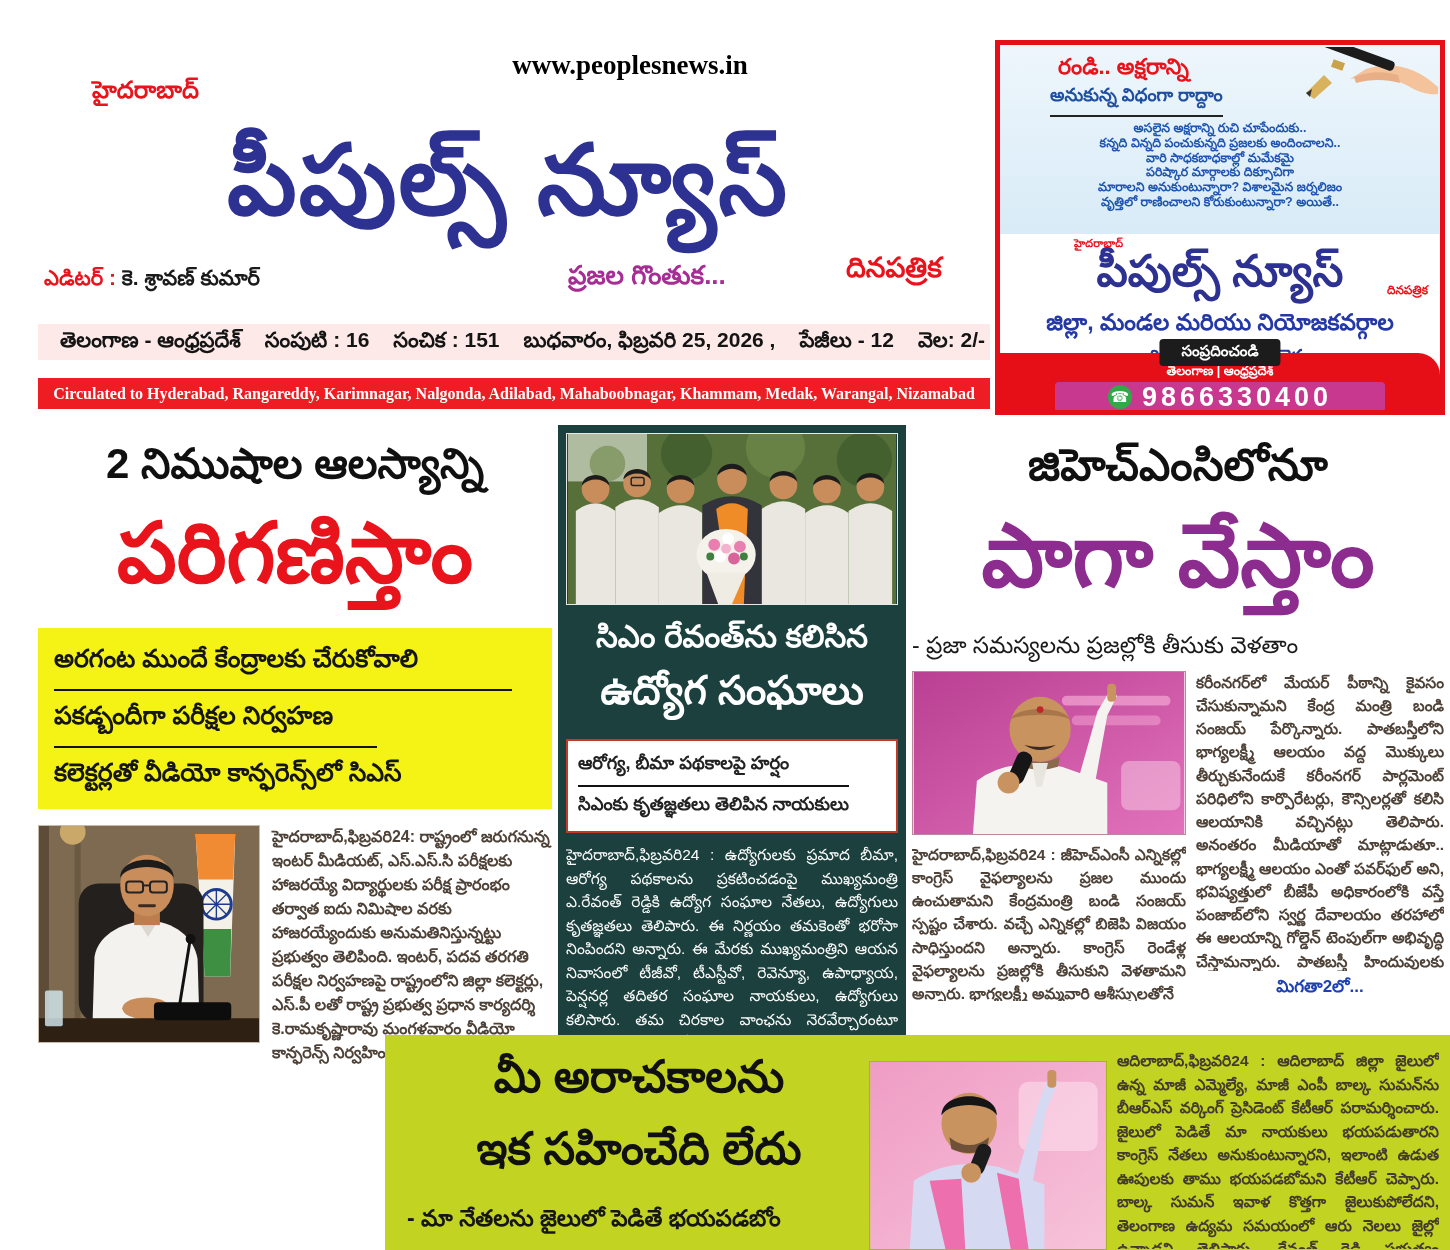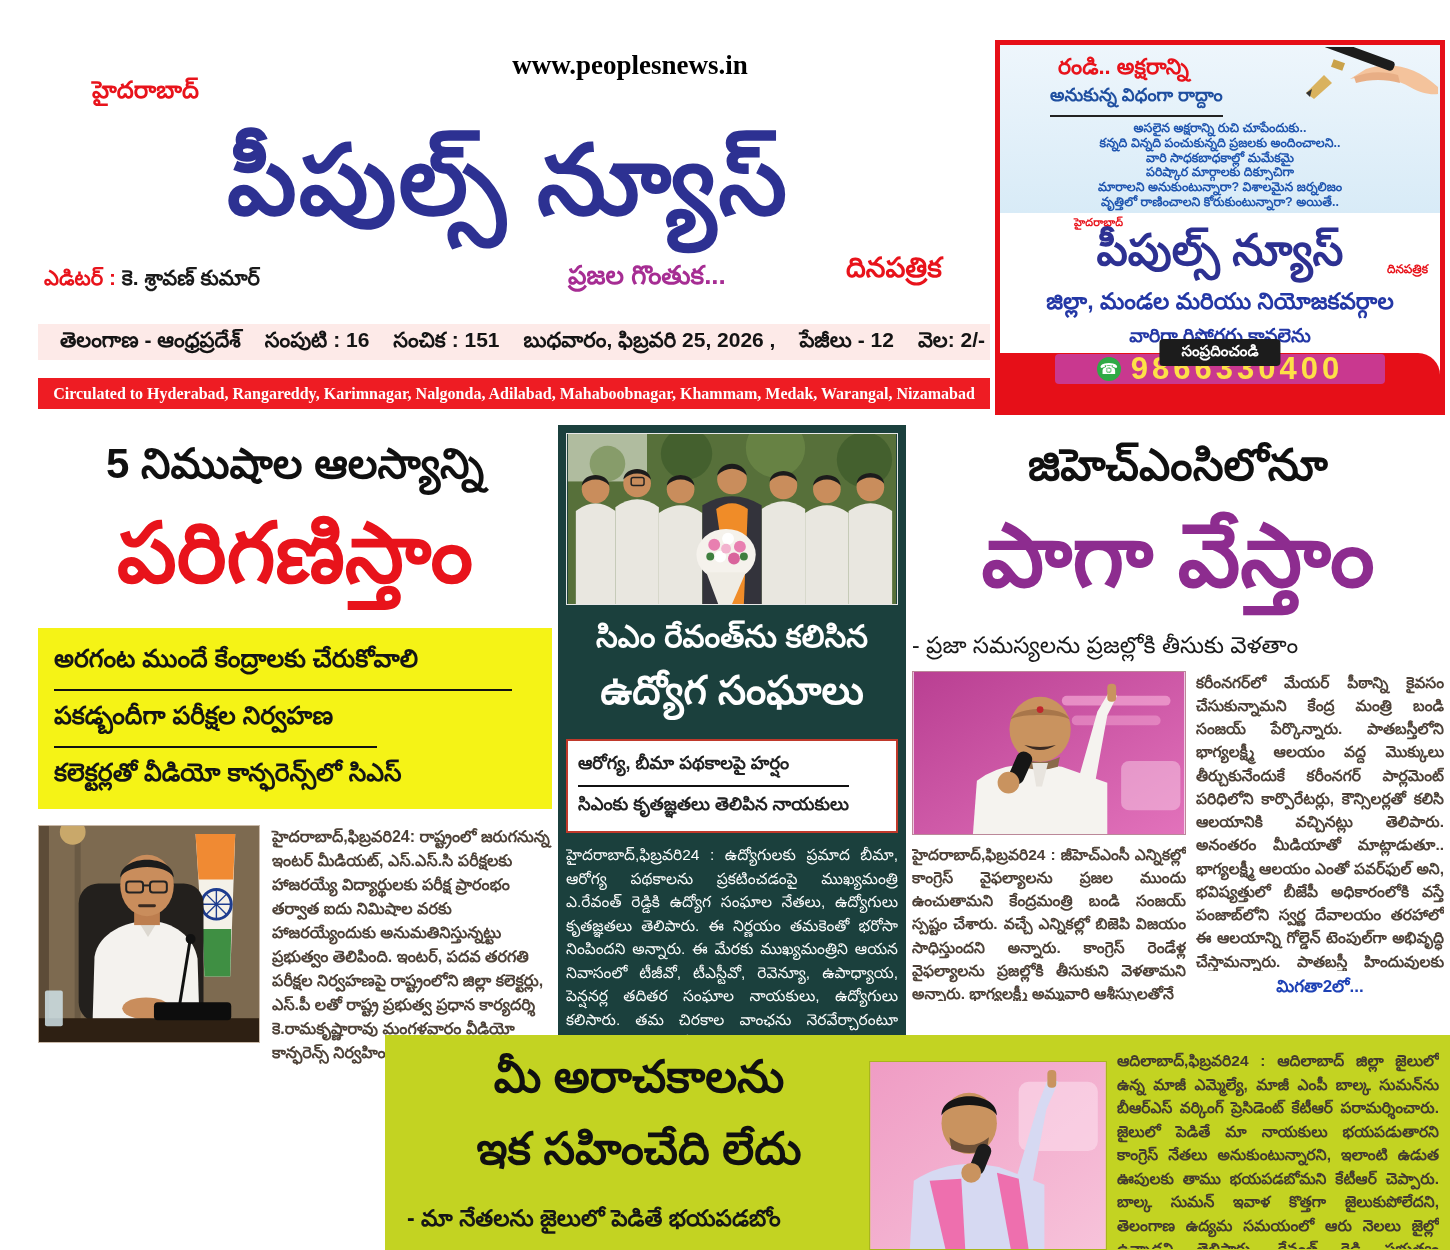--- a/index.html
+++ b/index.html
@@ -22,21 +22,21 @@
   .info-bar { position:absolute; left:38px; top:324px; width:952px; height:36px; background:#fdeae8;
               display:flex; align-items:center; gap:24px; padding:0 22px; font-size:21px; font-weight:bold;
               color:#141414; white-space:nowrap; overflow:hidden; }
   .circ-bar { position:absolute; left:38px; top:378px; width:952px; height:31px; background:#ee1c23;
               color:#fff; font-family:"Liberation Serif", serif; font-weight:bold; font-size:16px;
               display:flex; align-items:center; justify-content:center; white-space:nowrap; overflow:hidden; }
 
   
   .ad-box { position:absolute; left:995px; top:40px; width:450px; height:375px; background:#fff;
             border:5px solid #e60f18; overflow:hidden; }
-  .ad-top { position:relative; height:168px; background:linear-gradient(#eef6fc, #d8ebf7); }
+  .ad-top { position:relative; height:189px; background:linear-gradient(#eef6fc, #d8ebf7); }
   .ad-t1 { position:absolute; left:58px; top:9px; color:#e8131b; font-size:22px; font-weight:bold; }
   .ad-t2 { position:absolute; left:50px; top:40px; color:#1f4fa0; font-size:18px; font-weight:bold;
            border-bottom:2px solid #222; padding-bottom:5px; }
   .ad-hand { position:absolute; right:2px; top:2px; }
   .ad-bodylines { position:absolute; left:4px; right:4px; top:76px; text-align:center; color:#1f55b0;
                   font-size:12.5px; font-weight:bold; line-height:1.18; }
   .ad-mast { position:relative; height:74px; text-align:center; }
   .ad-mast-city { position:absolute; left:74px; top:3px; font-size:11px; color:#e8131b; font-weight:bold; }
   .ad-mast-title { font-size:44px; font-weight:bold; color:#2d3192; line-height:74px; overflow:hidden;
                    text-shadow:1px 1px 0 #fff; }
@@ -46,21 +46,21 @@
   .ad-r2 { text-align:center; color:#2438a6; font-weight:bold; font-size:19px; margin-top:5px; }
   .ad-band { position:absolute; left:0; right:0; bottom:0; height:57px; background:#e60f18;
              border-top-right-radius:22px; text-align:center; }
   .ad-pill { position:absolute; top:-14px; left:50%; transform:translateX(-50%); background:#1c1c1c;
              color:#fff; font-size:15px; font-weight:bold; padding:3px 22px; border-radius:4px; white-space:nowrap; }
   .ad-states { padding-top:11px; color:#fff; font-size:12.5px; font-weight:bold; }
   .ad-phone-row { margin:1px auto 0; width:330px; background:#c9388f; border-radius:4px;
                   display:flex; justify-content:center; align-items:center; gap:10px; height:30px; }
   .phone-ic { width:24px; height:24px; border-radius:50%; background:#2faa46; color:#fff;
               font-size:15px; line-height:24px; text-align:center; }
-  .ad-phone { color:#fde047; font-size:31px; font-weight:bold; letter-spacing:4px; line-height:30px; }
+  .ad-phone { color:#ffffff; font-size:27px; font-weight:bold; letter-spacing:4px; line-height:30px; }
 
   
   .art-left { position:absolute; left:38px; top:428px; width:514px; }
   .al-kicker { font-size:42px; font-weight:bold; color:#101010; text-align:center; height:72px;
                line-height:72px; white-space:nowrap; overflow:hidden; }
   .al-head { font-size:84px; font-weight:bold; color:#e8131b; text-align:center; height:116px;
              line-height:106px; white-space:nowrap; overflow:hidden; }
   .al-subs { background:#f5f316; margin-top:12px; padding:6px 16px; }
   .al-sub { font-size:25px; font-weight:bold; color:#151515; padding:10px 0; white-space:nowrap; overflow:hidden; }
   .al-sub.u1 { border-bottom:2px solid #111; width:95%; }
@@ -169,29 +169,30 @@
     </div>
     <div class="ad-mast">
       <span class="ad-mast-city">హైదరాబాద్</span>
       <div class="ad-mast-title">పీపుల్స్ న్యూస్</div>
       <span class="ad-mast-daily">దినపత్రిక</span>
     </div>
     <div class="ad-r1">జిల్లా, మండల మరియు నియోజకవర్గాల</div>
     <div class="ad-r2">వారిగా రిపోర్టర్లు కావలెను</div>
     <div class="ad-band">
       <div class="ad-pill">సంప్రదించండి</div>
+      <div class="ad-states">తెలంగాణ | ఆంధ్రప్రదేశ్</div>
       <div class="ad-phone-row">
         <span class="phone-ic">☎</span>
         <span class="ad-phone">9866330400</span>
       </div>
     </div>
   </div>
 
   <div class="art-left">
-    <div class="al-kicker">5 నిముషాల ఆలస్యాన్ని</div>
+    <div class="al-kicker">2 నిముషాల ఆలస్యాన్ని</div>
     <div class="al-head">పరిగణిస్తాం</div>
     <div class="al-subs">
       <div class="al-sub u1">అరగంట ముందే కేంద్రాలకు చేరుకోవాలి</div>
       <div class="al-sub u2">పకడ్బందీగా పరీక్షల నిర్వహణ</div>
       <div class="al-sub">కలెక్టర్లతో వీడియో కాన్ఫరెన్స్‌లో సిఎస్</div>
     </div>
     <div class="al-body">
       <svg class="al-photo" viewBox="0 0 222 218">
         <rect width="222" height="218" fill="#7d6a50"></rect>
         <rect x="0" y="0" width="10" height="218" fill="#5d4c38"></rect>

